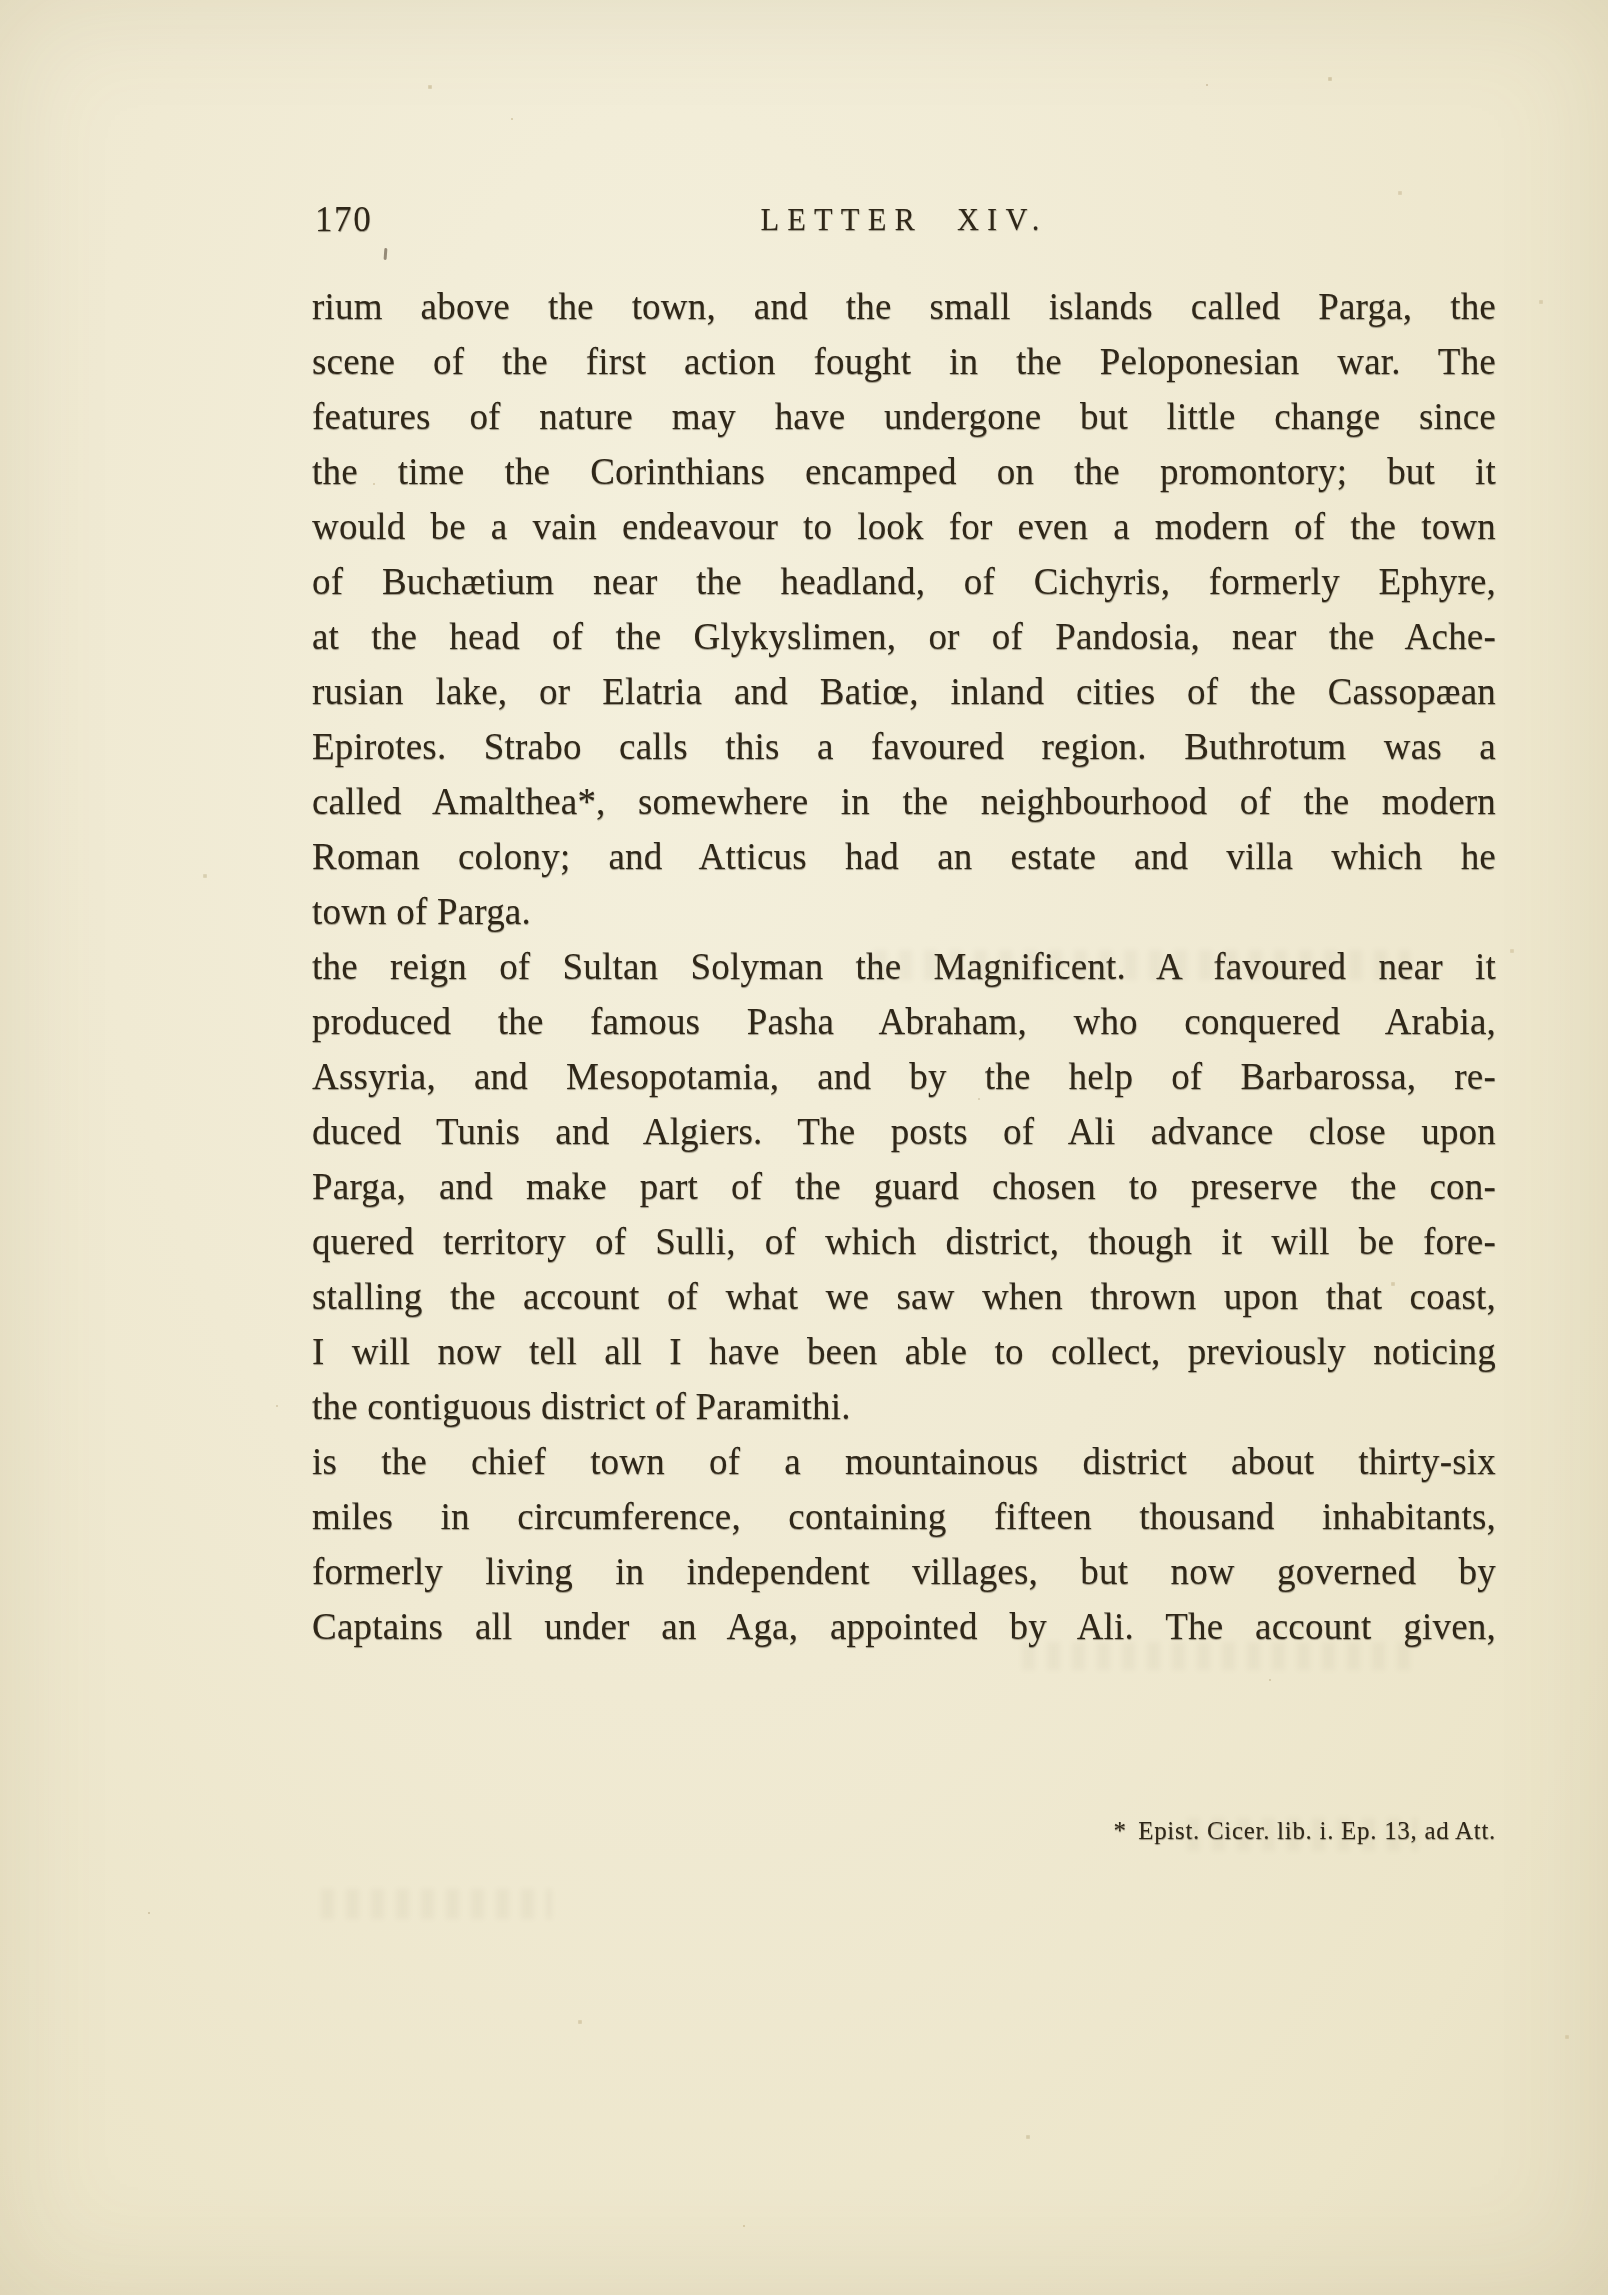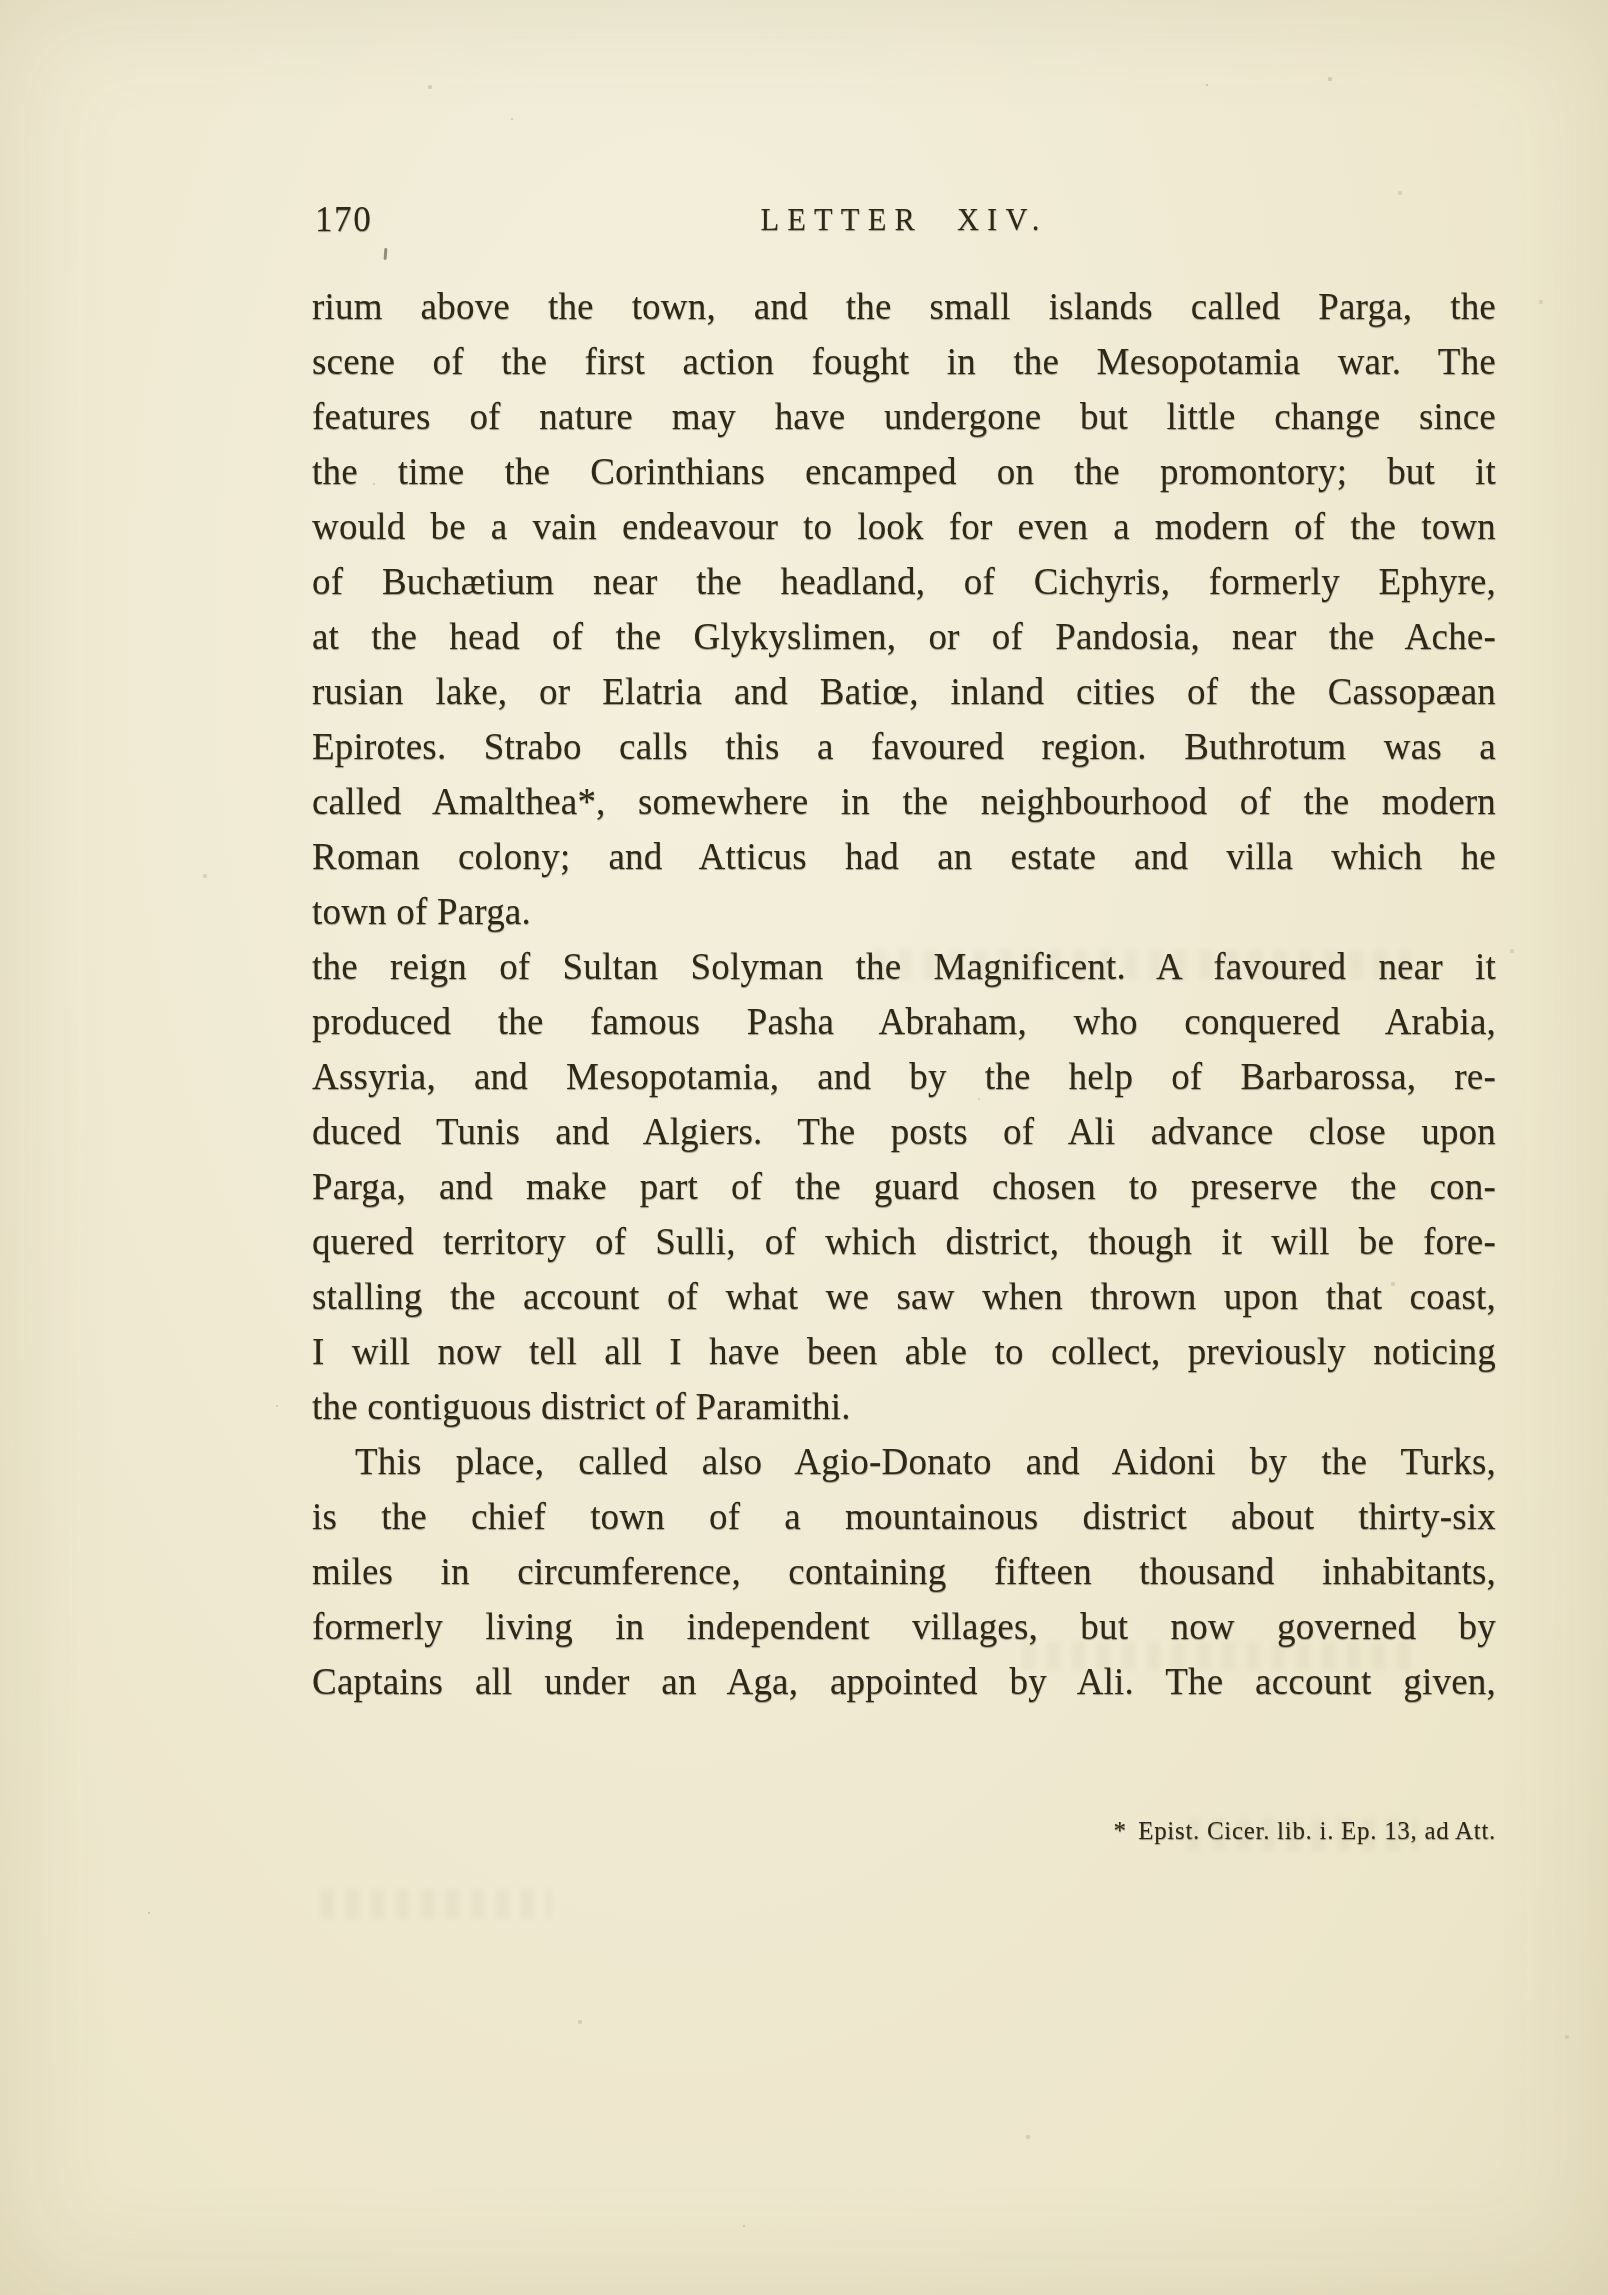--- a/index.html
+++ b/index.html
@@ -114,21 +114,21 @@
 
   <div class="header-row">
     <div class="page-number">170</div>
     <div class="running-title">LETTER XIV.</div>
   </div>
 
   <div class="body-text">
 
     <div class="paragraph">
       <div class="line">rium above the town, and the small islands called Parga, the</div>
-      <div class="line">scene of the first action fought in the Mesopotamia war. The</div>
+      <div class="line">scene of the first action fought in the Peloponesian war. The</div>
       <div class="line">features of nature may have undergone but little change since</div>
       <div class="line">the time the Corinthians encamped on the promontory; but it</div>
       <div class="line">would be a vain endeavour to look for even a modern of the town</div>
       <div class="line">of Buchætium near the headland, of Cichyris, formerly Ephyre,</div>
       <div class="line">at the head of the Glykyslimen, or of Pandosia, near the Ache-</div>
       <div class="line">rusian lake, or Elatria and Batiœ, inland cities of the Cassopæan</div>
       <div class="line">Epirotes. Strabo calls this a favoured region. Buthrotum was a</div>
       <div class="line">called Amalthea*, somewhere in the neighbourhood of the modern</div>
       <div class="line">Roman colony; and Atticus had an estate and villa which he</div>
       <div class="line last">town of Parga.</div>
@@ -140,21 +140,20 @@
       <div class="line">Assyria, and Mesopotamia, and by the help of Barbarossa, re-</div>
       <div class="line">duced Tunis and Algiers. The posts of Ali advance close upon</div>
       <div class="line">Parga, and make part of the guard chosen to preserve the con-</div>
       <div class="line">quered territory of Sulli, of which district, though it will be fore-</div>
       <div class="line">stalling the account of what we saw when thrown upon that coast,</div>
       <div class="line">I will now tell all I have been able to collect, previously noticing</div>
       <div class="line last">the contiguous district of Paramithi.</div>
     </div>
 
     <div class="paragraph">
-      <div class="line indent">This place, called also Agio-Donato and Aidoni by the Turks,</div>
       <div class="line">is the chief town of a mountainous district about thirty-six</div>
       <div class="line">miles in circumference, containing fifteen thousand inhabitants,</div>
       <div class="line">formerly living in independent villages, but now governed by</div>
       <div class="line">Captains all under an Aga, appointed by Ali. The account given,</div>
     </div>
 
   </div>
 
   <div class="footnote">
     <span class="fn-marker">*</span><span>Epist. Cicer. lib. i. Ep. 13, ad Att.</span>

